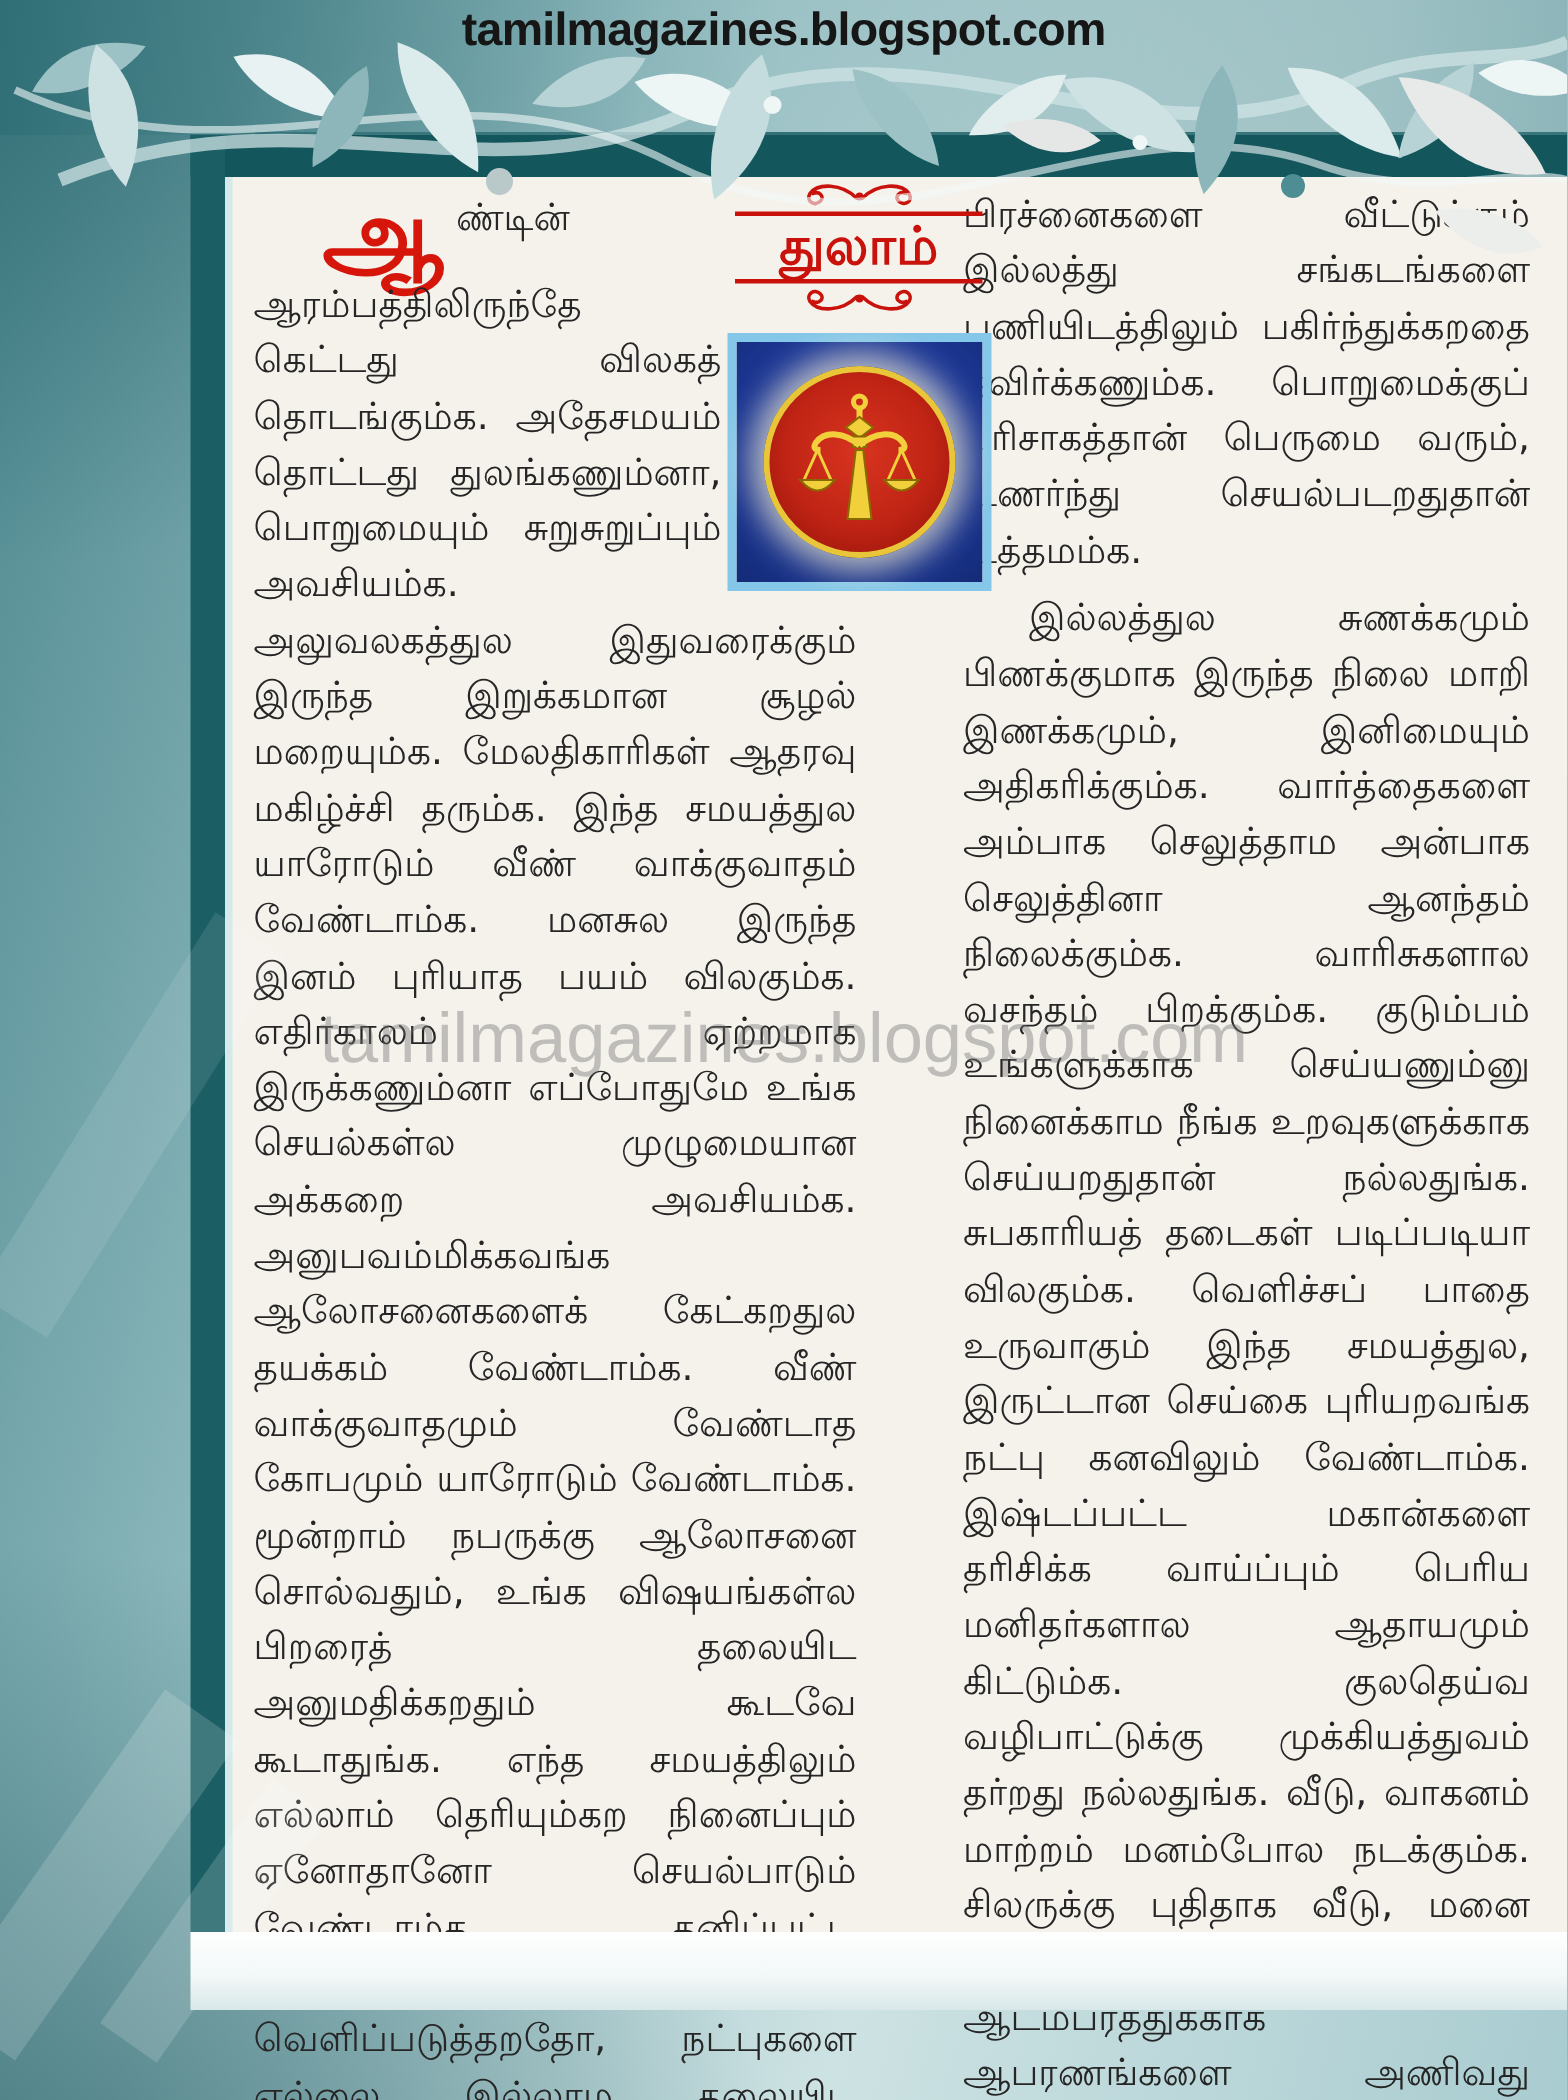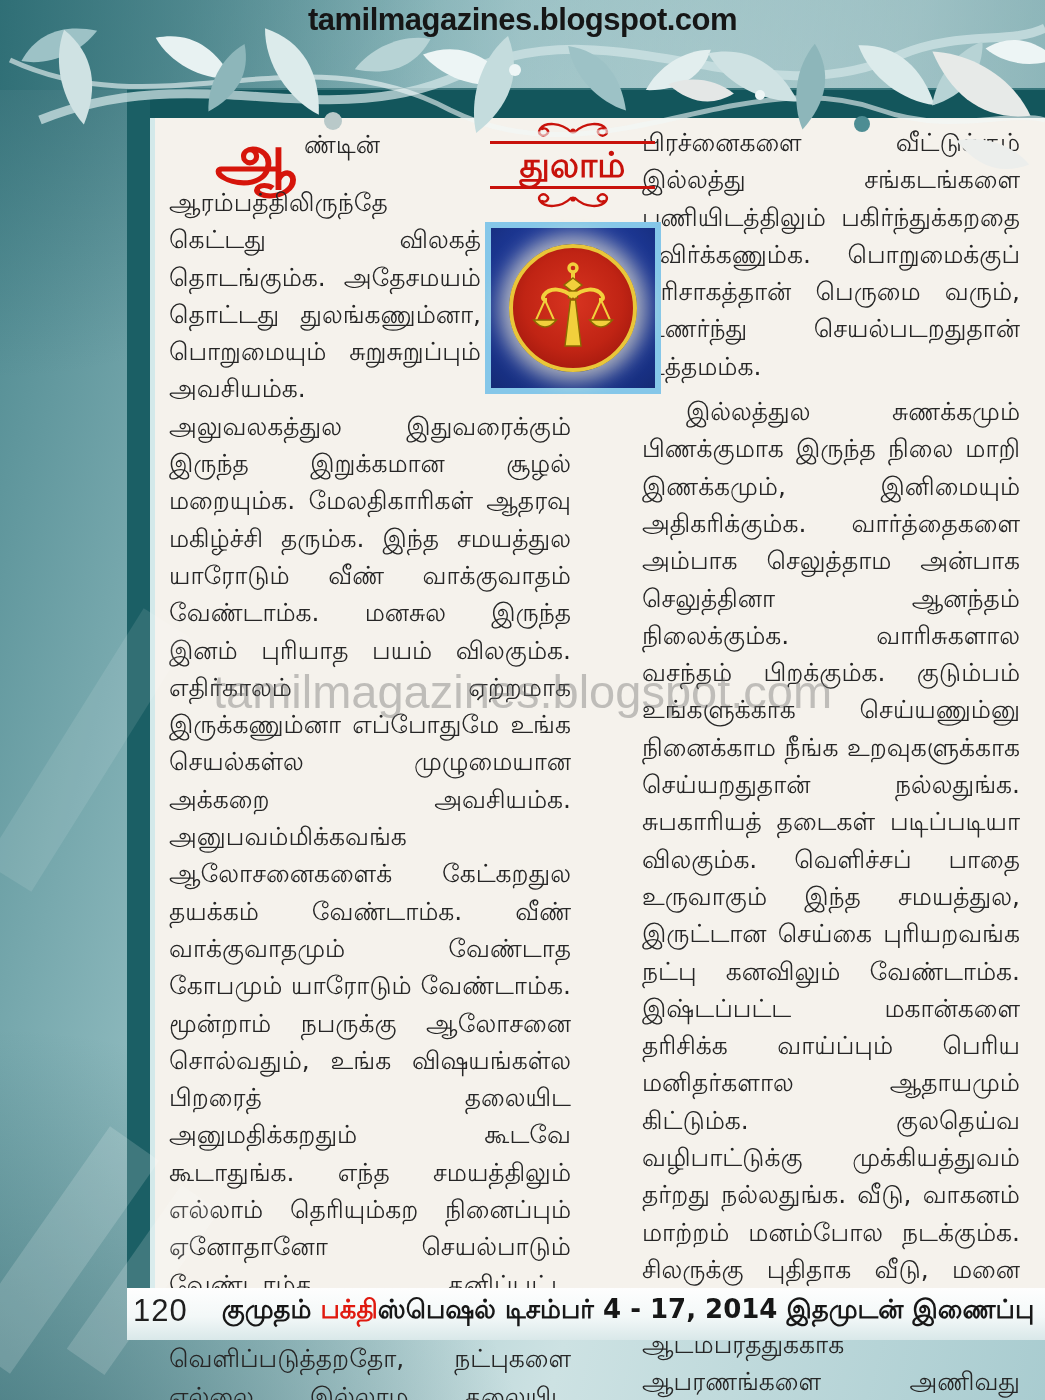--- a/index.html
+++ b/index.html
@@ -179,18 +179,14 @@
     <circle cx="760" cy="95" r="5" fill="#eef6f6"></circle>
   </svg>
 
   <div class="site-header">tamilmagazines.blogspot.com</div>
   <div class="watermark-mid">tamilmagazines.blogspot.com</div>
   <div class="diag-mark dm1"></div>
   <div class="diag-mark dm2"></div>
   <div class="diag-mark dm3"></div>
 
   <div class="footer-band"></div>
-  <div class="footer-row">
-    <span class="page-number">120</span>
-    <span class="footer-title"><span>குமுதம் </span><span class="red">பக்தி</span><span>ஸ்பெஷல்</span><span>  டிசம்பர் 4 - 17, 2014 இதமுடன் இணைப்பு</span></span>
-  </div>
 
 </div>
 
 </body></html>

